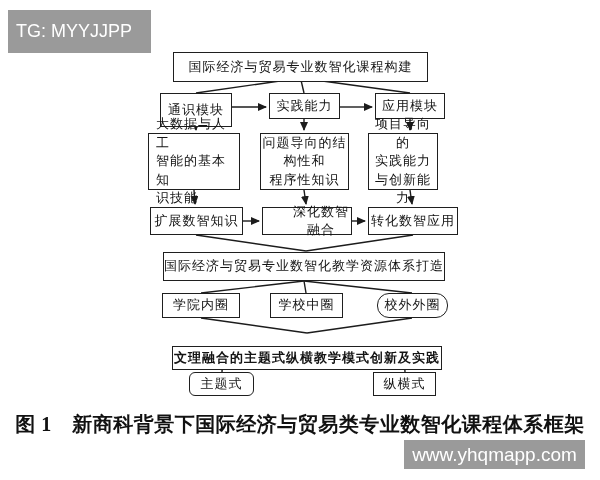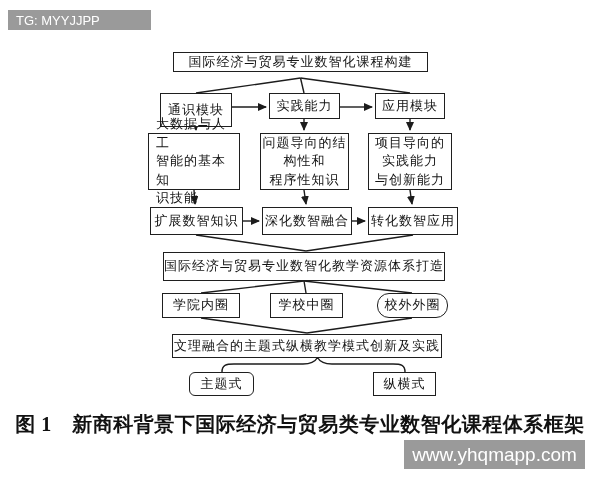--- a/index.html
+++ b/index.html
@@ -5,51 +5,51 @@
   html,body { margin:0; padding:0; background:#ffffff; }
   #stage {
     position:relative; width:600px; height:480px; background:#ffffff;
     font-family:"Liberation Serif","DejaVu Serif",serif; overflow:hidden;
   }
   .overlay-badge {
     position:absolute; background:#9a9a9a; color:#ffffff;
     font-family:"Liberation Sans","DejaVu Sans",sans-serif;
     display:flex; align-items:center;
   }
-  #tg-banner { left:8px; top:10px; width:143px; height:20px; font-size:13px; padding-left:8px; box-sizing:border-box; }
+  #tg-banner { left:8px; top:10px; width:143px; height:43px; font-size:18px; padding-left:8px; box-sizing:border-box; }
   #watermark { left:404px; top:440px; width:181px; height:29px; font-size:19px; justify-content:center; }
   .node {
     position:absolute; box-sizing:border-box; background:#ffffff;
     border:1.5px solid #1f1f1f; color:#141414;
     display:flex; align-items:center; justify-content:center;
     font-size:13px; letter-spacing:1px; text-align:center;
     white-space:pre-line; line-height:18.5px;
   }
   .node.left-text { justify-content:flex-start; text-align:left; padding:0 7px; }
   #connectors { position:absolute; left:0; top:0; width:600px; height:480px; }
   #caption {
     position:absolute; left:0; top:411px; width:600px; text-align:center;
     font-size:20px; font-weight:bold; color:#111; letter-spacing:0.5px;
   }
   
-  #n-root      { left:173px; top:52px;  width:255px; height:20px; }
+  #n-root      { left:173px; top:52px;  width:255px; height:30px; }
   #n-mod-0     { left:160px; top:93px;  width:72px;  height:34px; }
   #n-mod-1     { left:269px; top:93px;  width:71px;  height:26px; }
   #n-mod-2     { left:375px; top:93px;  width:70px;  height:26px; }
   #n-kn-0      { left:148px; top:133px; width:92px;  height:57px; }
   #n-kn-1      { left:260px; top:133px; width:89px;  height:57px; }
-  #n-kn-2      { left:368px; top:133px; width:84px;  height:57px; }
+  #n-kn-2      { left:368px; top:133px; width:70px;  height:57px; }
   #n-act-0     { left:150px; top:207px; width:93px;  height:28px; }
-  #n-act-1     { left:262px; top:207px; width:90px;  height:28px; }
+  #n-act-1     { left:262px; top:207px; width:90px;  height:28px;padding-left:28px; }
   #n-act-2     { left:368px; top:207px; width:90px;  height:28px; }
   #n-resource  { left:163px; top:252px; width:282px; height:29px; }
   #n-circ-0    { left:162px; top:293px; width:78px;  height:25px; }
   #n-circ-1    { left:270px; top:293px; width:73px;  height:25px; }
   #n-circ-2    { left:377px; top:293px; width:71px;  height:25px;border-radius:12px; }
-  #n-teaching  { left:172px; top:334px; width:270px; height:24px; }
+  #n-teaching  { left:172px; top:346px; width:270px; height:24px;font-weight:bold; }
   #n-mode-0    { left:189px; top:372px; width:65px;  height:24px;border-radius:6px; }
   #n-mode-1    { left:373px; top:372px; width:63px;  height:24px; }
 </style>
 </head>
 <body>
 
 <div id="stage">
 
   <div id="tg-banner" class="overlay-badge">
     <span>TG: MYYJJPP</span>

